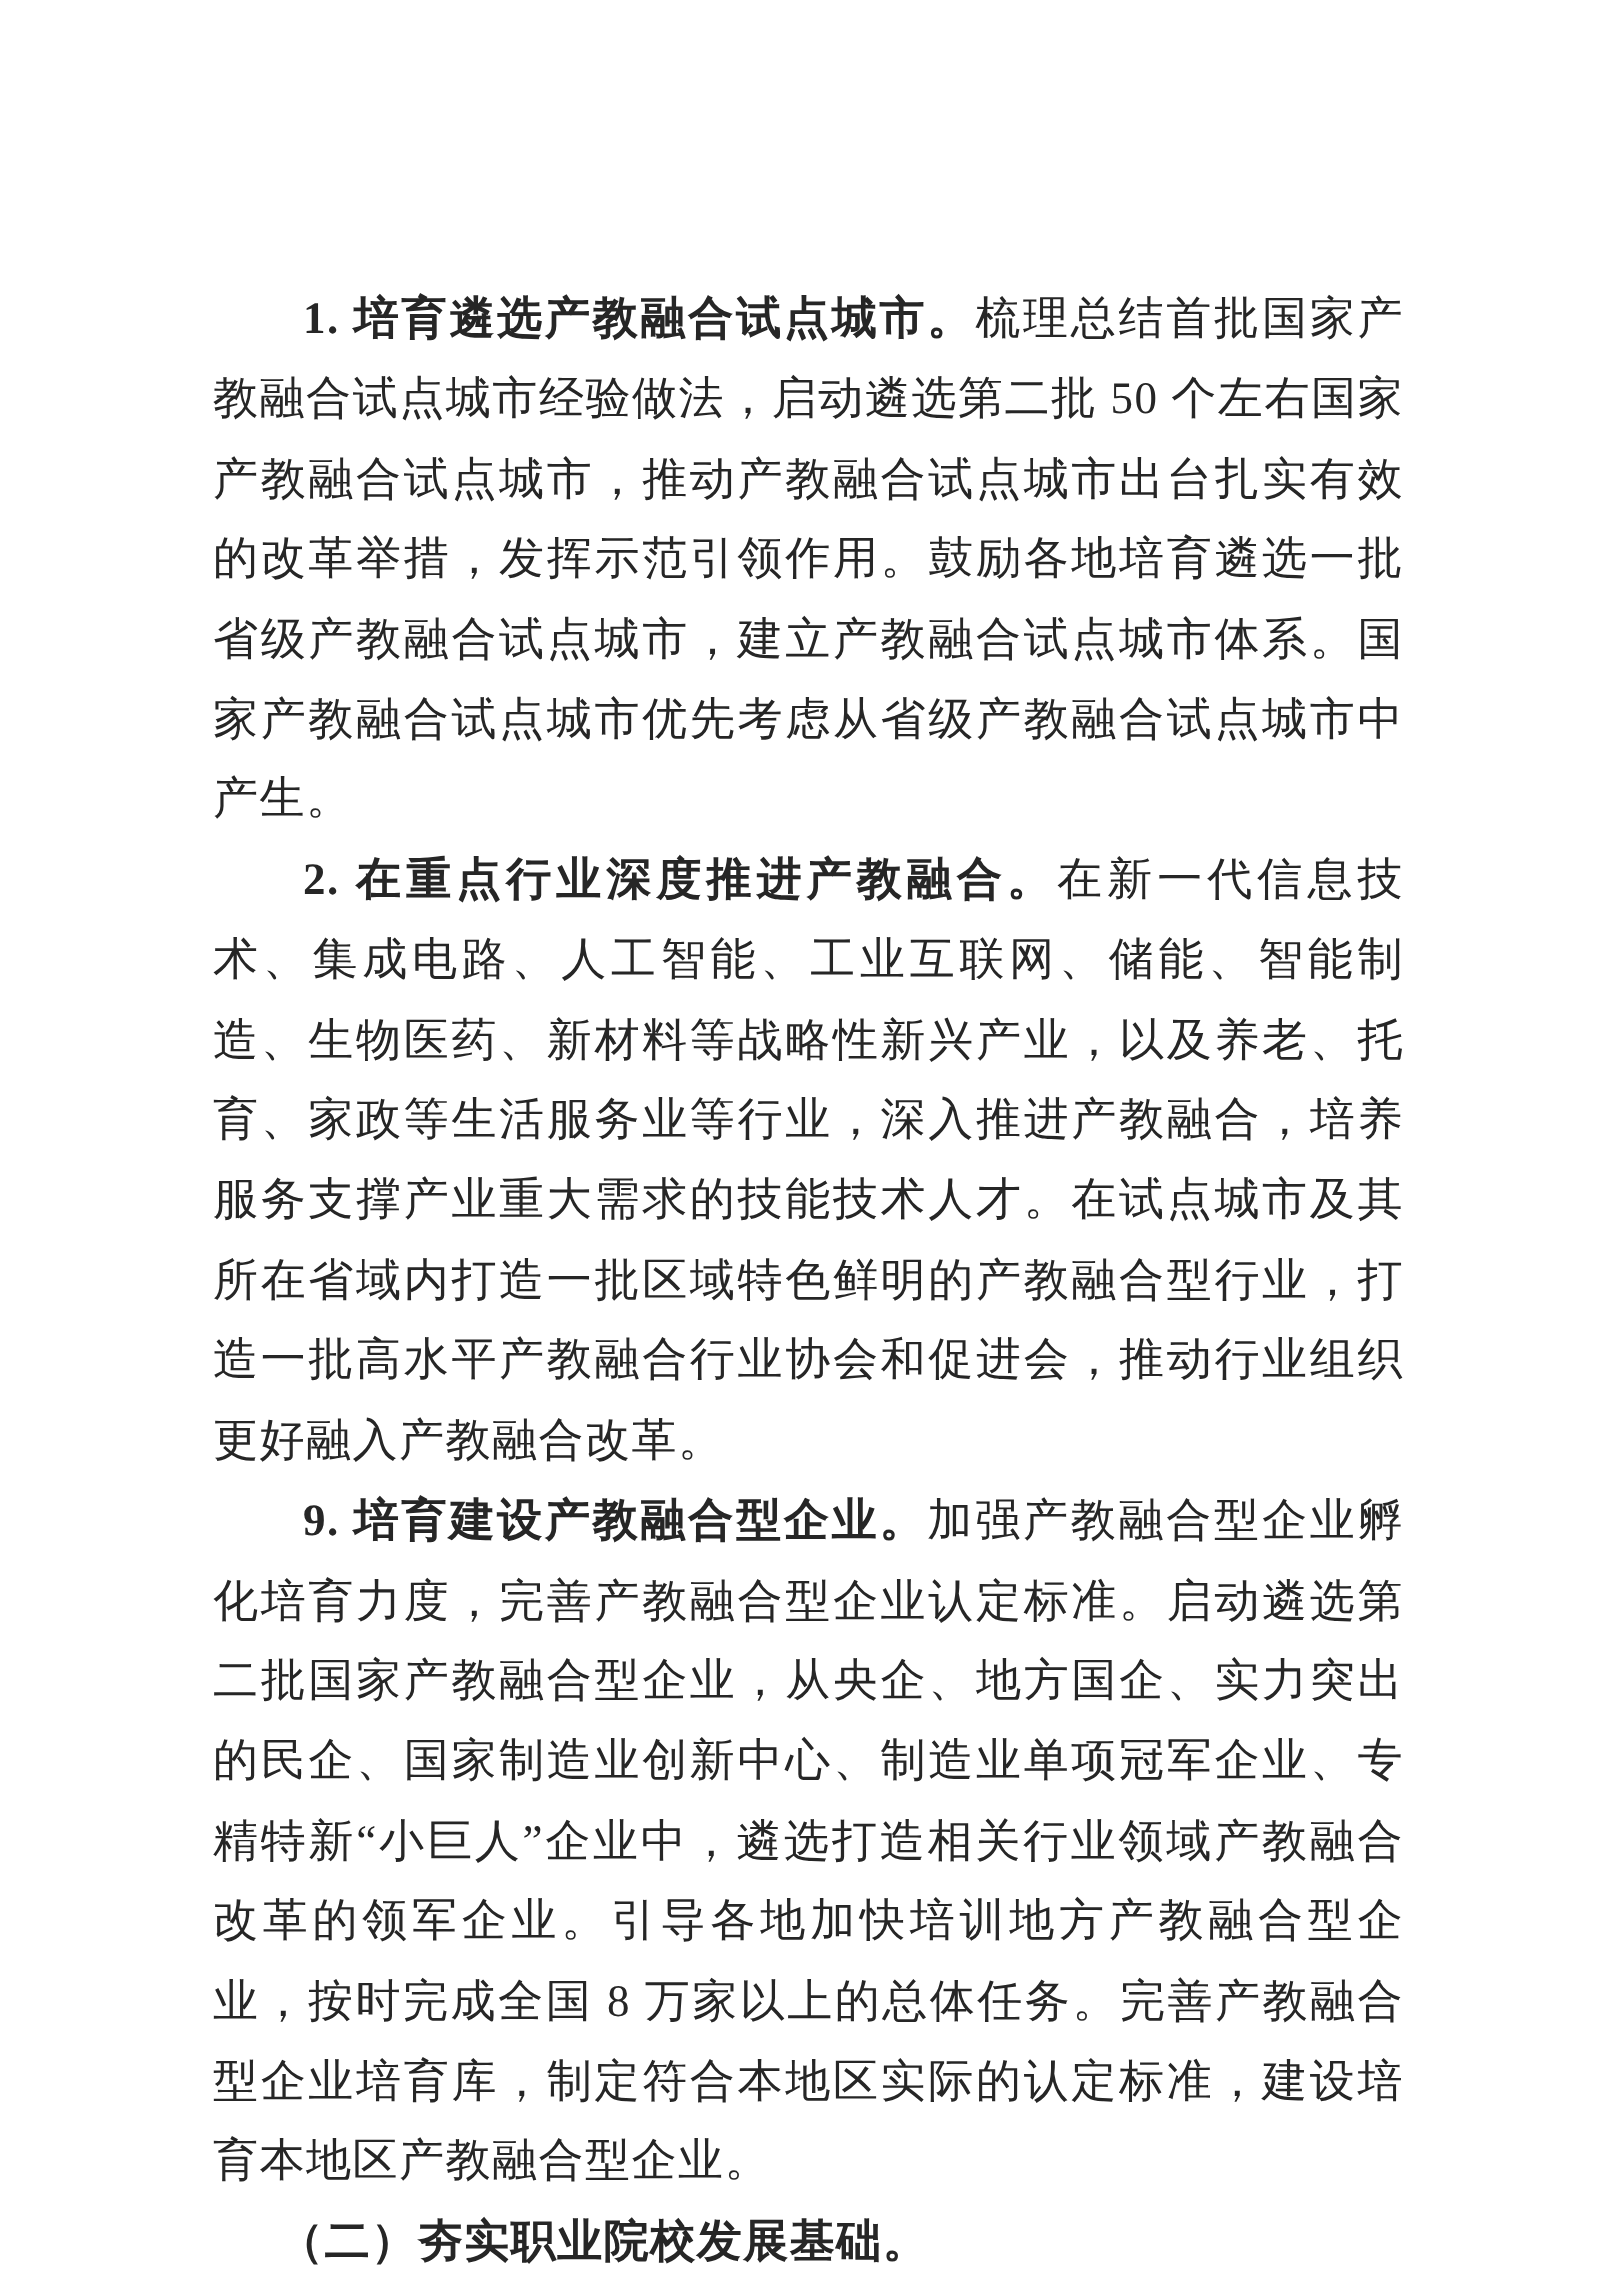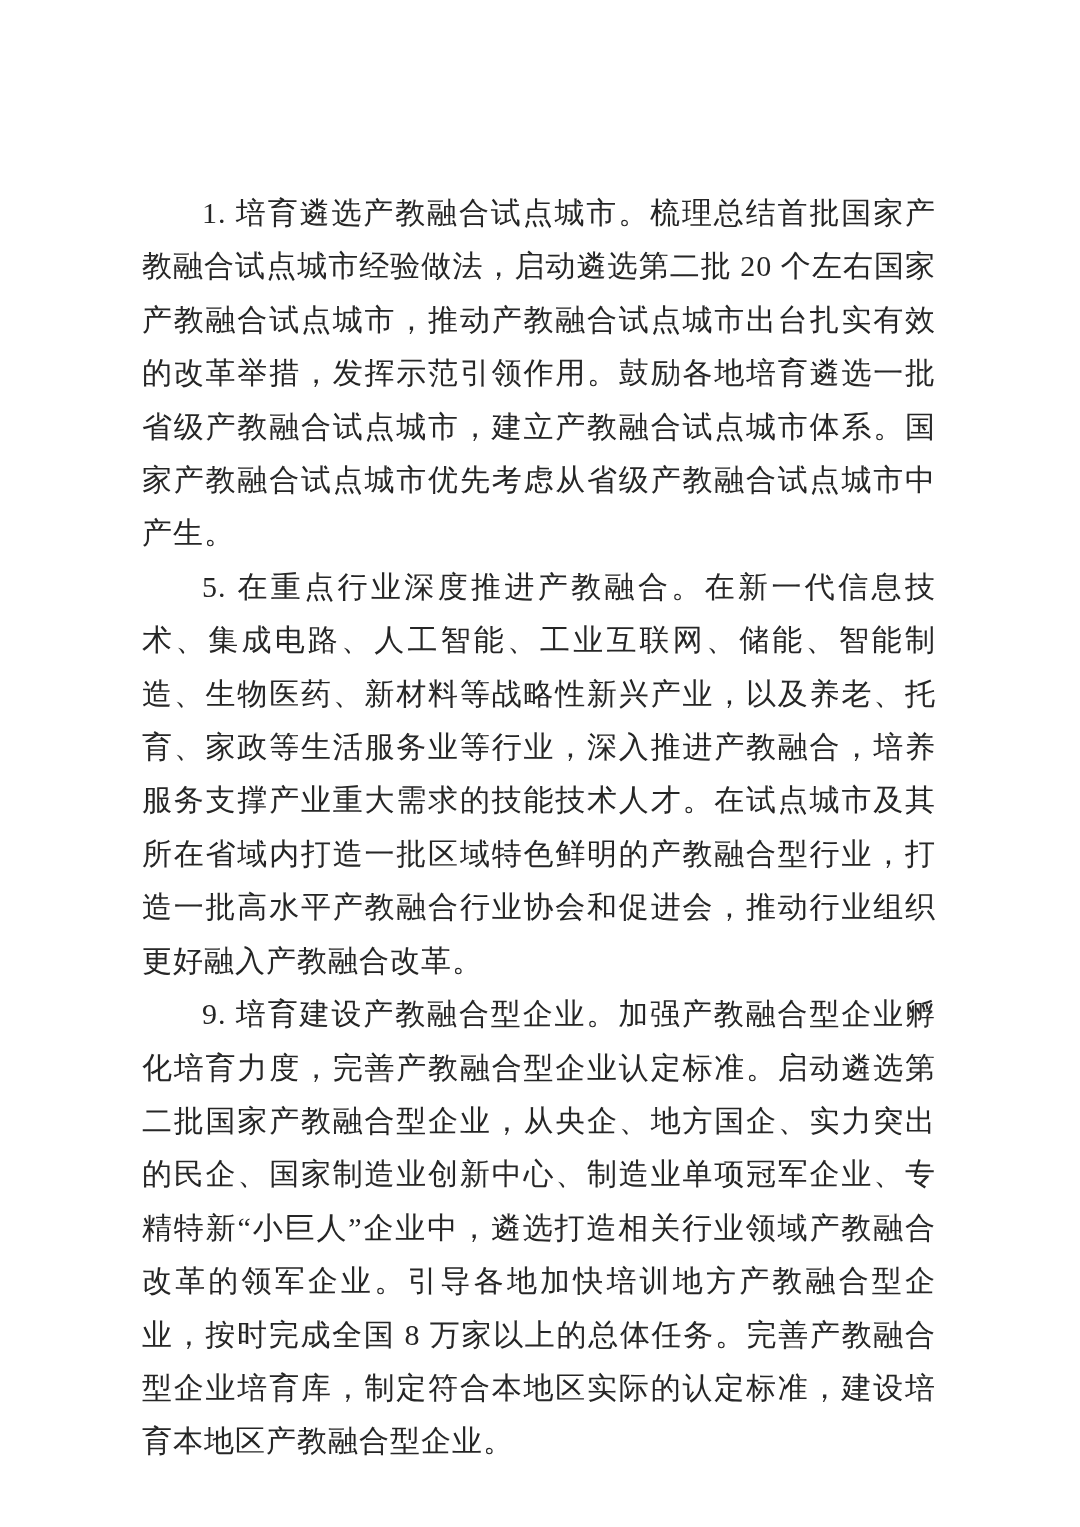--- a/index.html
+++ b/index.html
@@ -26,34 +26,35 @@
     text-align: justify;
     text-justify: inter-ideograph;
     letter-spacing: 1px;
   }
   .para {
     margin: 0;
     padding: 0;
     text-indent: 2em;
   }
   .para-lead {
-    font-weight: 400;
+    font-weight: 700;
   }
   .section-heading {
     text-indent: 1.45em;
     font-weight: 700;
   }
 </style>
 </head>
 <body>
 
 <div class="page">
   <div class="doc-body">
 
-    <p class="para"><span class="para-lead">1. 培育遴选产教融合试点城市。</span><span>梳理总结首批国家产教融合试点城市经验做法，启动遴选第二批 20 个左右国家产教融合试点城市，推动产教融合试点城市出台扎实有效的改革举措，发挥示范引领作用。鼓励各地培育遴选一批省级产教融合试点城市，建立产教融合试点城市体系。国家产教融合试点城市优先考虑从省级产教融合试点城市中产生。</span></p>
+    <p class="para"><span class="para-lead">1. 培育遴选产教融合试点城市。</span><span>梳理总结首批国家产教融合试点城市经验做法，启动遴选第二批 50 个左右国家产教融合试点城市，推动产教融合试点城市出台扎实有效的改革举措，发挥示范引领作用。鼓励各地培育遴选一批省级产教融合试点城市，建立产教融合试点城市体系。国家产教融合试点城市优先考虑从省级产教融合试点城市中产生。</span></p>
 
-    <p class="para"><span class="para-lead">5. 在重点行业深度推进产教融合。</span><span>在新一代信息技术、集成电路、人工智能、工业互联网、储能、智能制造、生物医药、新材料等战略性新兴产业，以及养老、托育、家政等生活服务业等行业，深入推进产教融合，培养服务支撑产业重大需求的技能技术人才。在试点城市及其所在省域内打造一批区域特色鲜明的产教融合型行业，打造一批高水平产教融合行业协会和促进会，推动行业组织更好融入产教融合改革。</span></p>
+    <p class="para"><span class="para-lead">2. 在重点行业深度推进产教融合。</span><span>在新一代信息技术、集成电路、人工智能、工业互联网、储能、智能制造、生物医药、新材料等战略性新兴产业，以及养老、托育、家政等生活服务业等行业，深入推进产教融合，培养服务支撑产业重大需求的技能技术人才。在试点城市及其所在省域内打造一批区域特色鲜明的产教融合型行业，打造一批高水平产教融合行业协会和促进会，推动行业组织更好融入产教融合改革。</span></p>
 
     <p class="para"><span class="para-lead">9. 培育建设产教融合型企业。</span><span>加强产教融合型企业孵化培育力度，完善产教融合型企业认定标准。启动遴选第二批国家产教融合型企业，从央企、地方国企、实力突出的民企、国家制造业创新中心、制造业单项冠军企业、专精特新“小巨人”企业中，遴选打造相关行业领域产教融合改革的领军企业。引导各地加快培训地方产教融合型企业，按时完成全国 8 万家以上的总体任务。完善产教融合型企业培育库，制定符合本地区实际的认定标准，建设培育本地区产教融合型企业。</span></p>
 
+    <p class="para section-heading"><span class="para-lead">（二）夯实职业院校发展基础。</span><span></span></p>
 
   </div>
 </div>
 
 </body></html>

